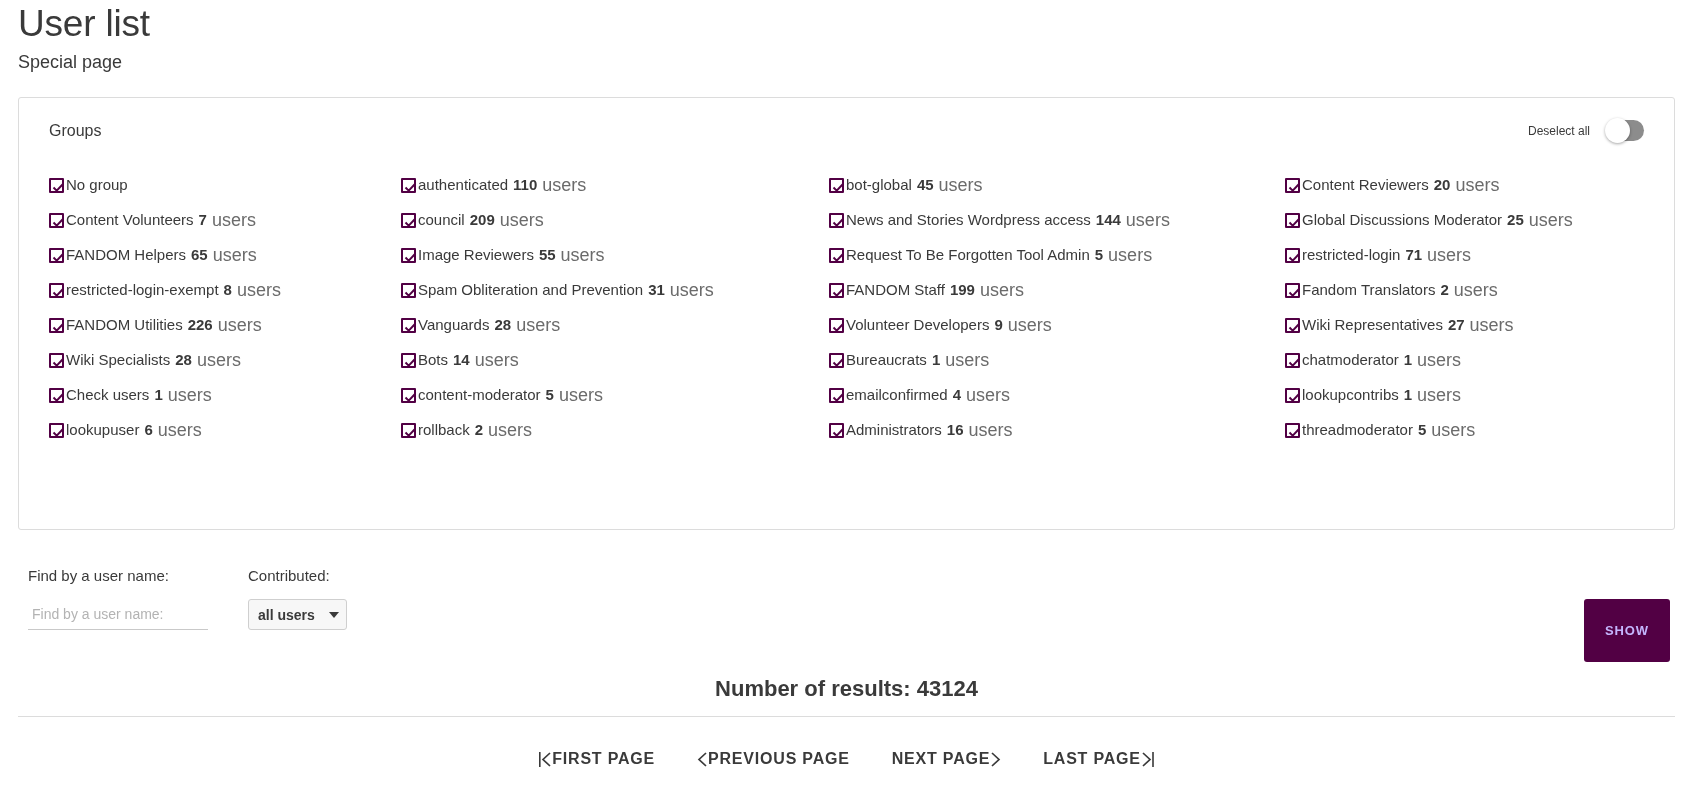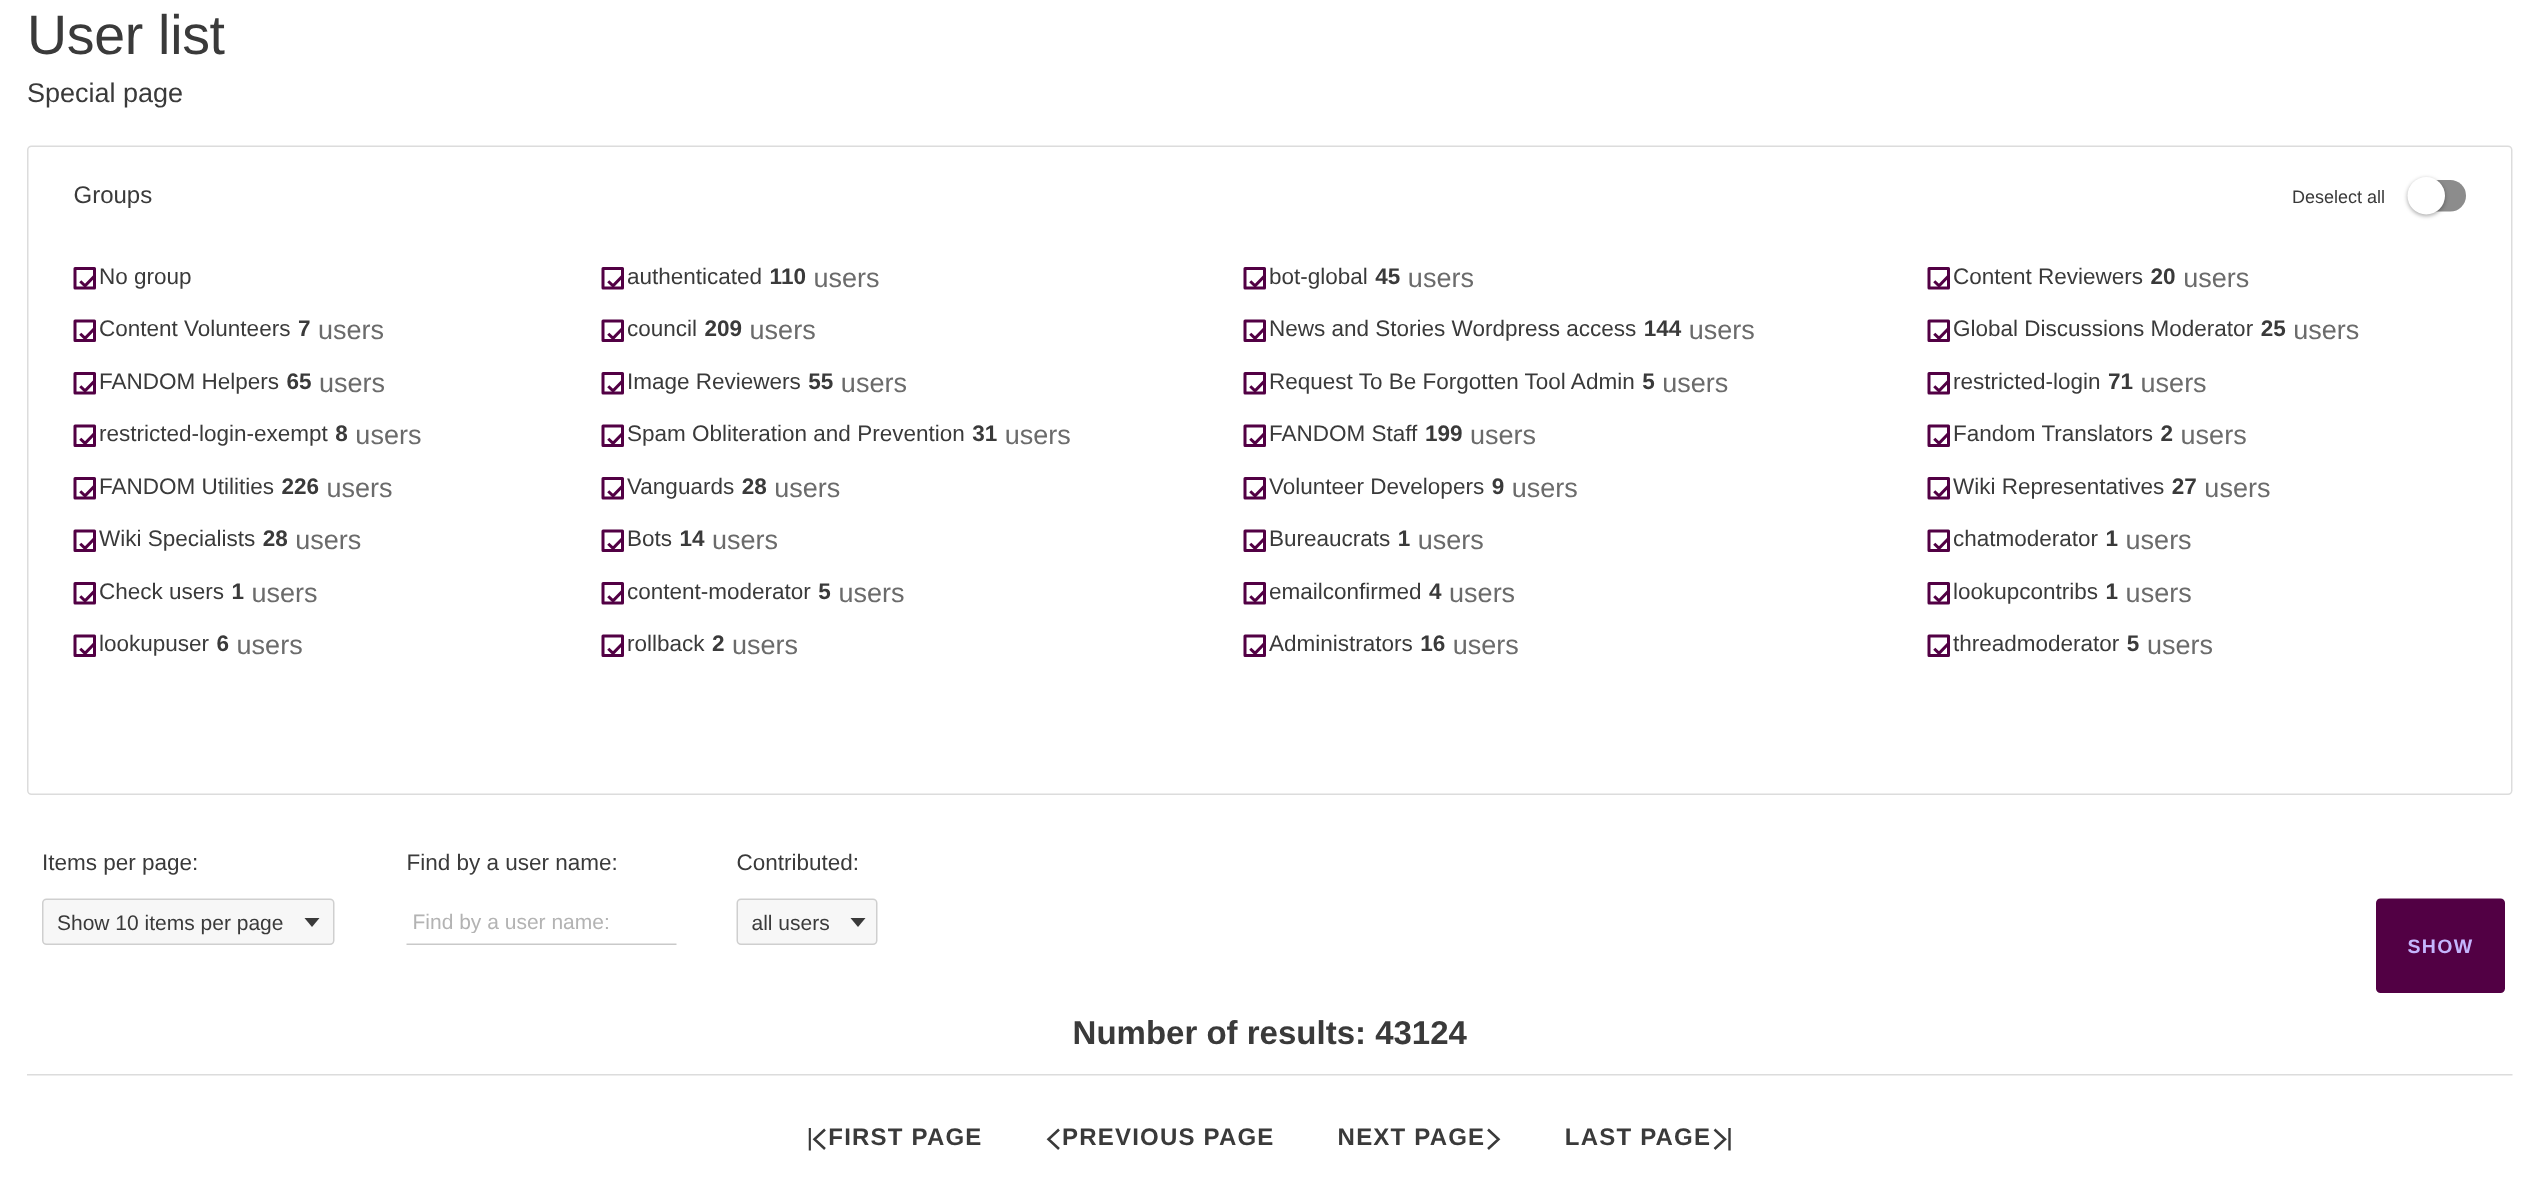--- a/index.html
+++ b/index.html
@@ -120,21 +120,21 @@
     justify-content: space-between;
     border: 1px solid #cfcfcf;
     border-radius: 3px;
     background: #f7f7f7;
     height: 31px;
     padding: 0 9px;
     font-size: 14px;
     color: #3a3a3a;
     gap: 14px;
   }
-  .select.small { padding-right: 7px; }
+  .select.small { padding-right: 7px; font-weight: bold; }
   .caret {
     width: 0; height: 0;
     border-left: 5px solid transparent;
     border-right: 5px solid transparent;
     border-top: 6px solid #3a3a3a;
     flex: none;
   }
   .text-input {
     width: 180px;
     border: none;
@@ -533,27 +533,20 @@
             </svg>
           </span>
           <span class="chk-name">threadmoderator</span>
           <span class="chk-count">5</span>
           <span class="chk-users">users</span>
         </div>
       </div>
   </div>
 
   <div class="form-row">
-    <div class="field f-items">
-      <div class="field-label">Items per page:</div>
-      <div class="select">
-        <span>Show 10 items per page</span>
-        <span class="caret"></span>
-      </div>
-    </div>
 
     <div class="field f-find">
       <div class="field-label">Find by a user name:</div>
       <input class="text-input" type="text" placeholder="Find by a user name:" style="">
     </div>
 
     <div class="field f-contrib">
       <div class="field-label">Contributed:</div>
       <div class="select small">
         <span>all users</span>

